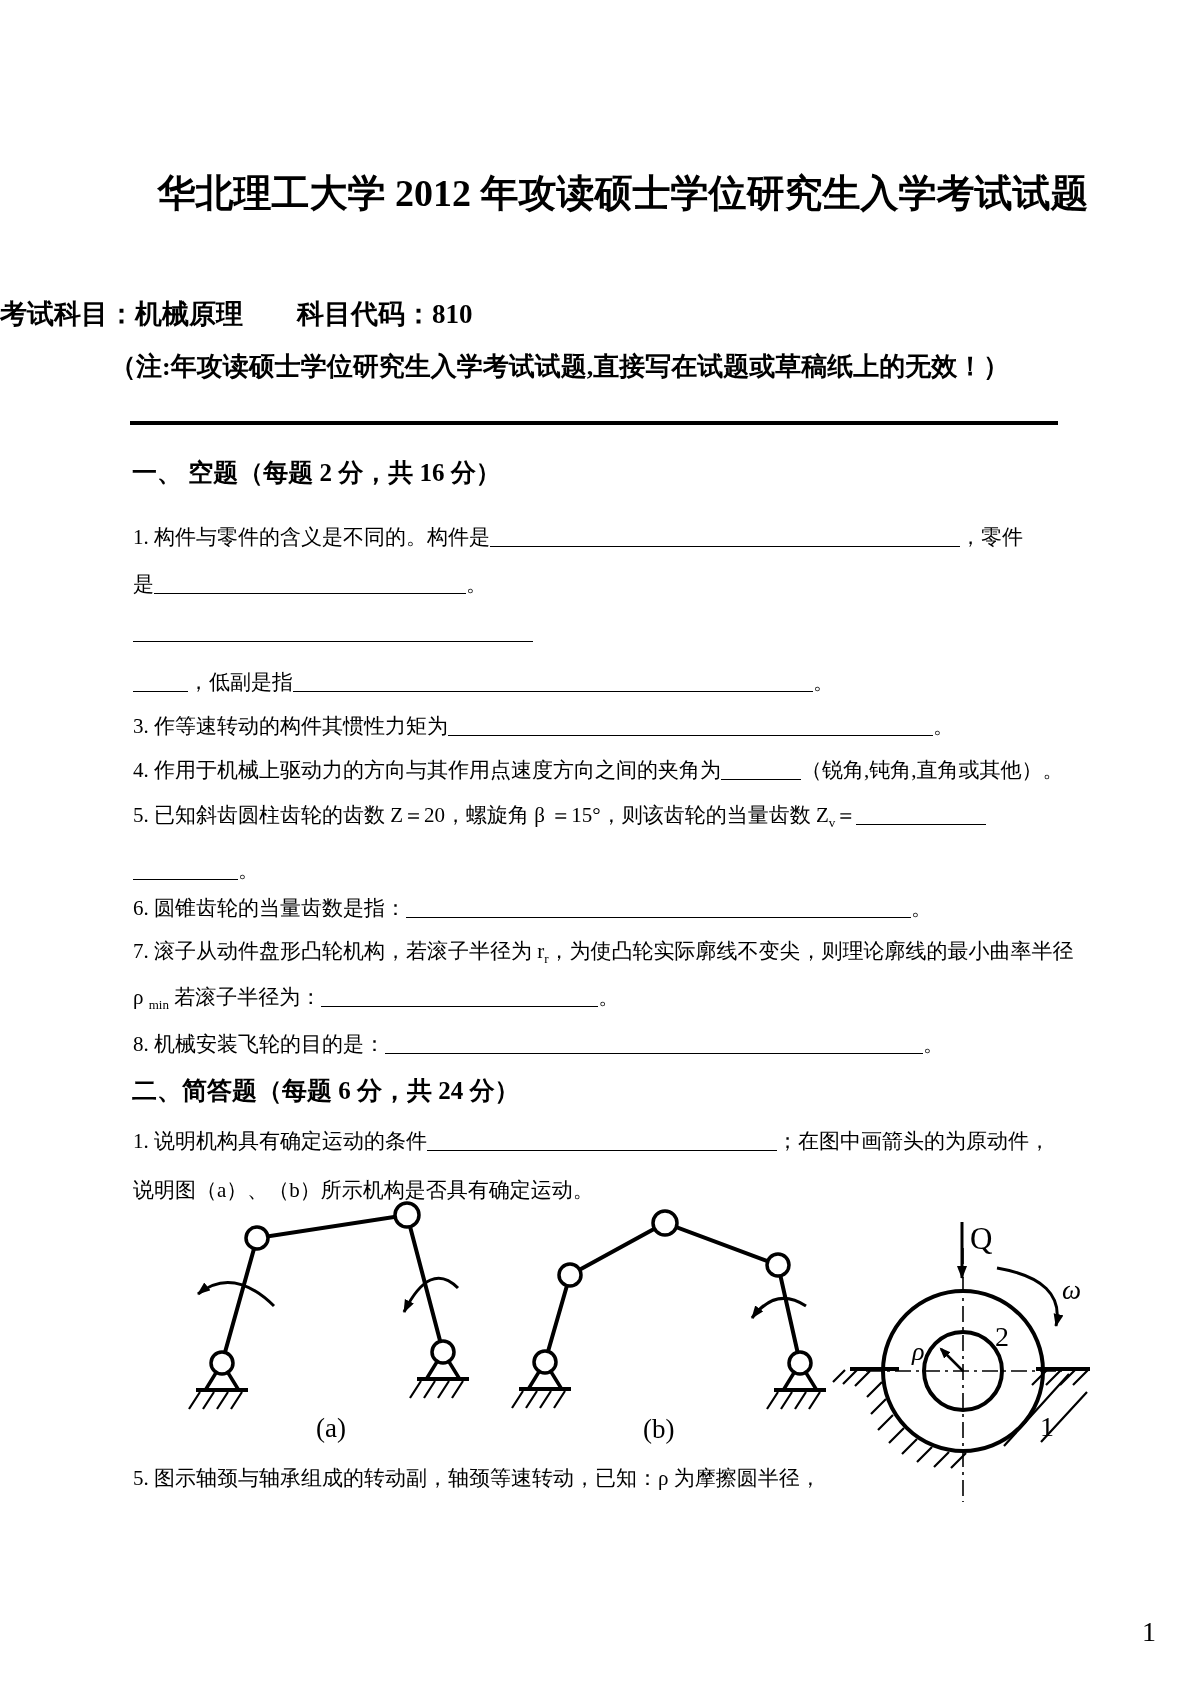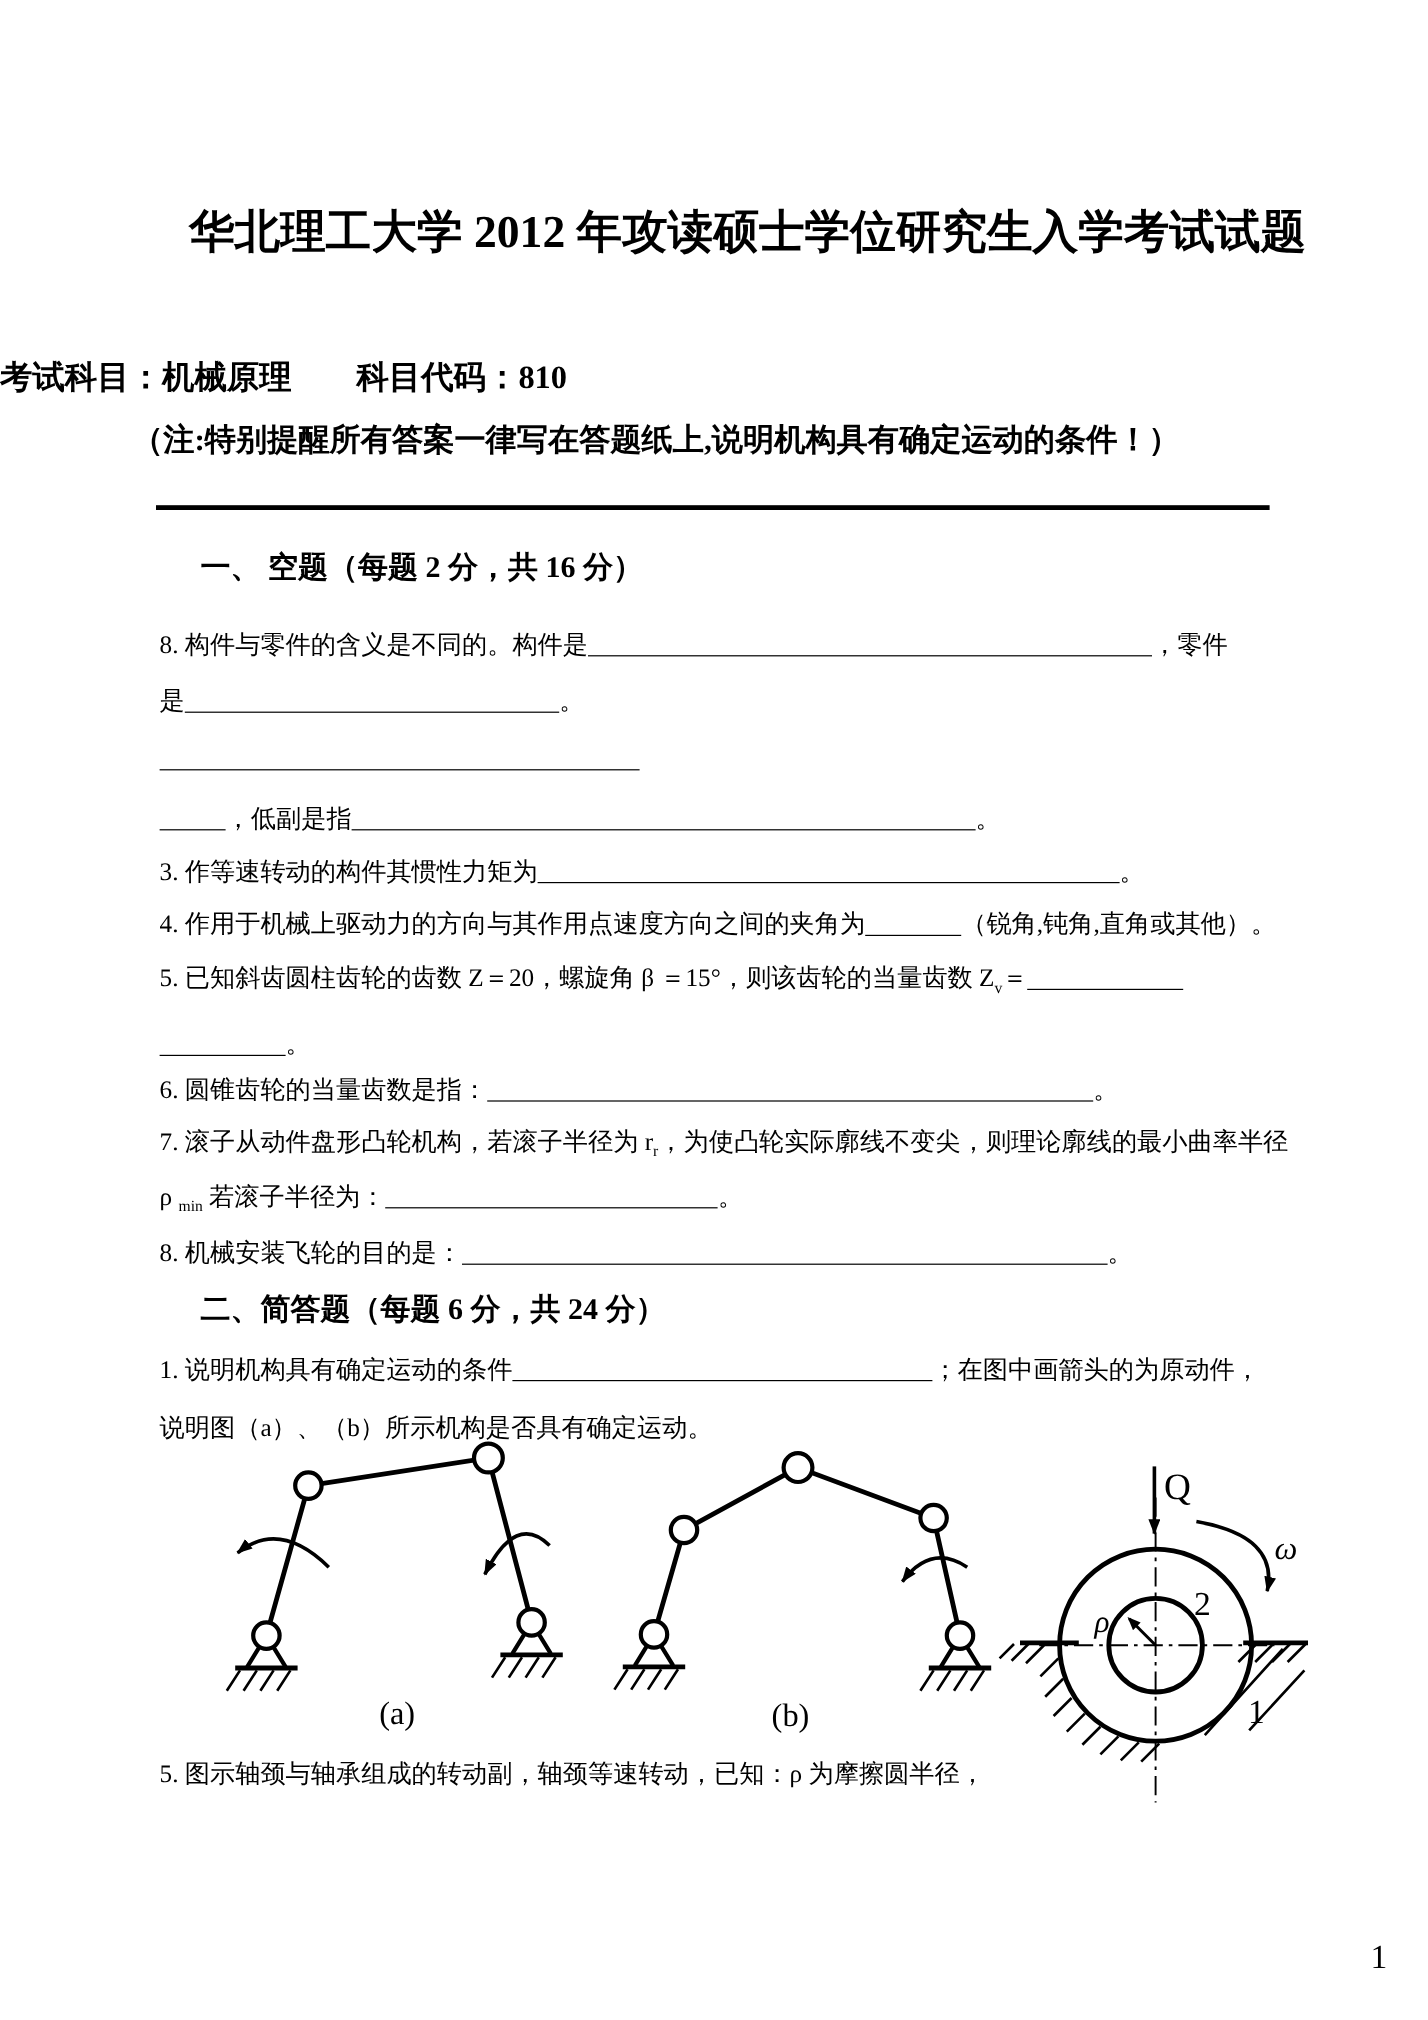--- a/index.html
+++ b/index.html
@@ -15,44 +15,44 @@
   }
   .subject {
     position:absolute; top:296px; left:0; width:100%;
     text-align:left; font-weight:bold; font-size:27px; white-space:nowrap;
   }
   .note {
     position:absolute; top:349px; left:110px;
     font-weight:bold; font-size:26px; white-space:nowrap;
   }
   .rule { position:absolute; left:130px; top:421px; width:928px; height:4px; background:#000; }
-  .h { position:absolute; left:132px; font-weight:bold; font-size:25px; white-space:nowrap;margin-left:35px; }
+  .h { position:absolute; left:132px; font-weight:bold; font-size:25px; white-space:nowrap; }
   .line { position:absolute; left:133px; white-space:nowrap; font-size:21px; }
   .blank {
     display:inline-block; height:2px; border-bottom:1.7px solid #000;
     position:relative; top:3px;
   }
   sub { font-size:0.62em; }
   .pagenum { position:absolute; left:1142px; top:1616px; font-size:28px; }
   svg .lbl { font-family:"Liberation Serif","DejaVu Serif",serif; fill:#000; }
   svg { position:absolute; left:0; top:0; }
 </style>
 </head>
 <body>
 
 <main>
 
   <div class="title">华北理工大学 2012 年攻读硕士学位研究生入学考试试题</div>
   <div class="subject">考试科目：机械原理　　科目代码：810</div>
-  <div class="note">（注:特别提醒所有答案一律写在答题纸上,说明机构具有确定运动的条件！）</div>
+  <div class="note">（注:年攻读硕士学位研究生入学考试试题,直接写在试题或草稿纸上的无效！）</div>
   <div class="rule"></div>
 
   <div class="h" style="top:456px">一、 空题（每题 2 分，共 16 分）</div>
 
-  <div class="line" style="top:523px"><span>8. 构件与零件的含义是不同的。构件是</span><span class="blank" style="width: 470px;"></span><span>，零件</span></div>
+  <div class="line" style="top:523px"><span>1. 构件与零件的含义是不同的。构件是</span><span class="blank" style="width: 470px;"></span><span>，零件</span></div>
   <div class="line" style="top:570px"><span>是</span><span class="blank" style="width: 312px;"></span><span>。</span></div>
   <div class="line" style="top:620px"><span class="blank" style="width: 400px;"></span></div>
   <div class="line" style="top:668px"><span class="blank" style="width: 55px;"></span><span>，低副是指</span><span class="blank" style="width: 520px;"></span><span>。</span></div>
   <div class="line" style="top:712px"><span>3. 作等速转动的构件其惯性力矩为</span><span class="blank" style="width: 485px;"></span><span>。</span></div>
   <div class="line" style="top:756px"><span>4. 作用于机械上驱动力的方向与其作用点速度方向之间的夹角为</span><span class="blank" style="width: 80px;"></span><span>（锐角,钝角,直角或其他）。</span></div>
   <div class="line" style="top:801px"><span>5. 已知斜齿圆柱齿轮的齿数 Z＝20，螺旋角 β ＝15°，则该齿轮的当量齿数 Z</span><sub>v</sub><span>＝</span><span class="blank" style="width: 130px;"></span></div>
   <div class="line" style="top:856px"><span class="blank" style="width: 105px;"></span><span>。</span></div>
   <div class="line" style="top:894px"><span>6. 圆锥齿轮的当量齿数是指：</span><span class="blank" style="width: 505px;"></span><span>。</span></div>
   <div class="line" style="top:937px"><span>7. 滚子从动件盘形凸轮机构，若滚子半径为 r</span><sub>r</sub><span>，为使凸轮实际廓线不变尖，则理论廓线的最小曲率半径</span></div>
   <div class="line" style="top:983px"><span>ρ </span><sub>min</sub><span> 若滚子半径为：</span><span class="blank" style="width: 277px;"></span><span>。</span></div>

